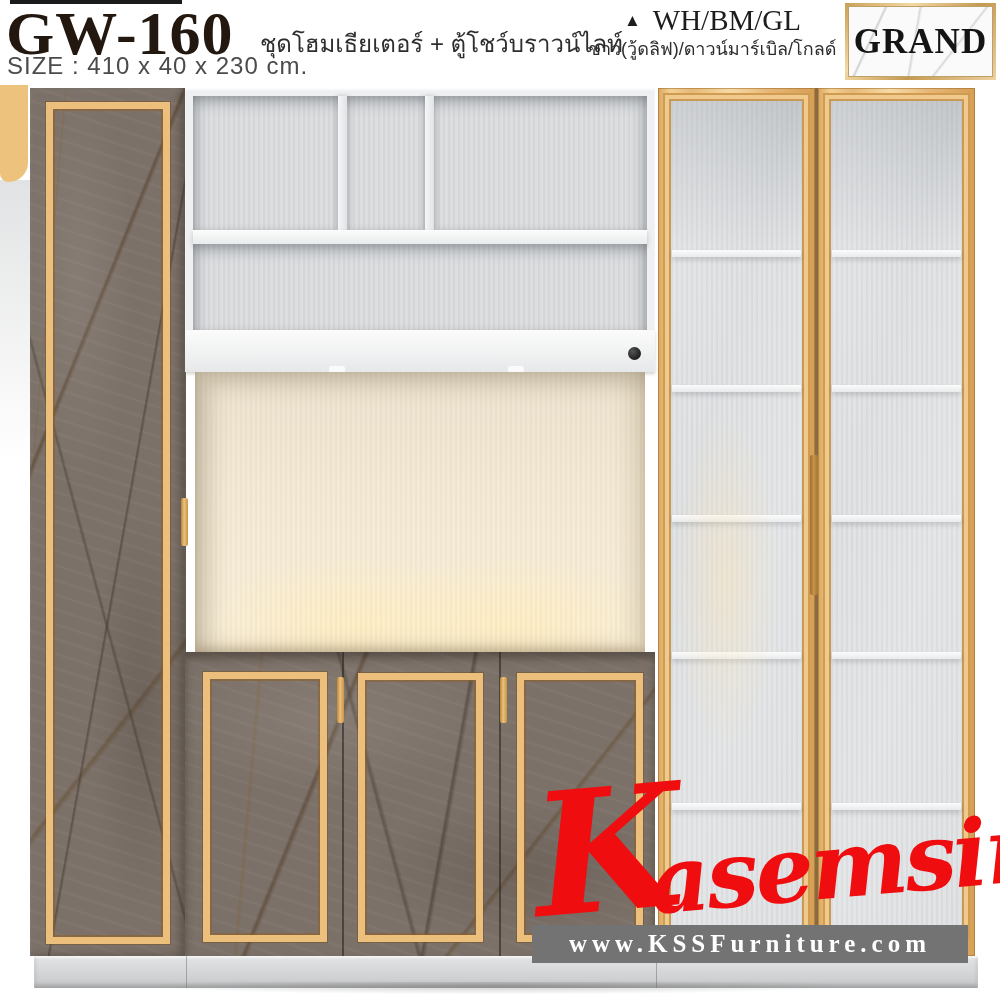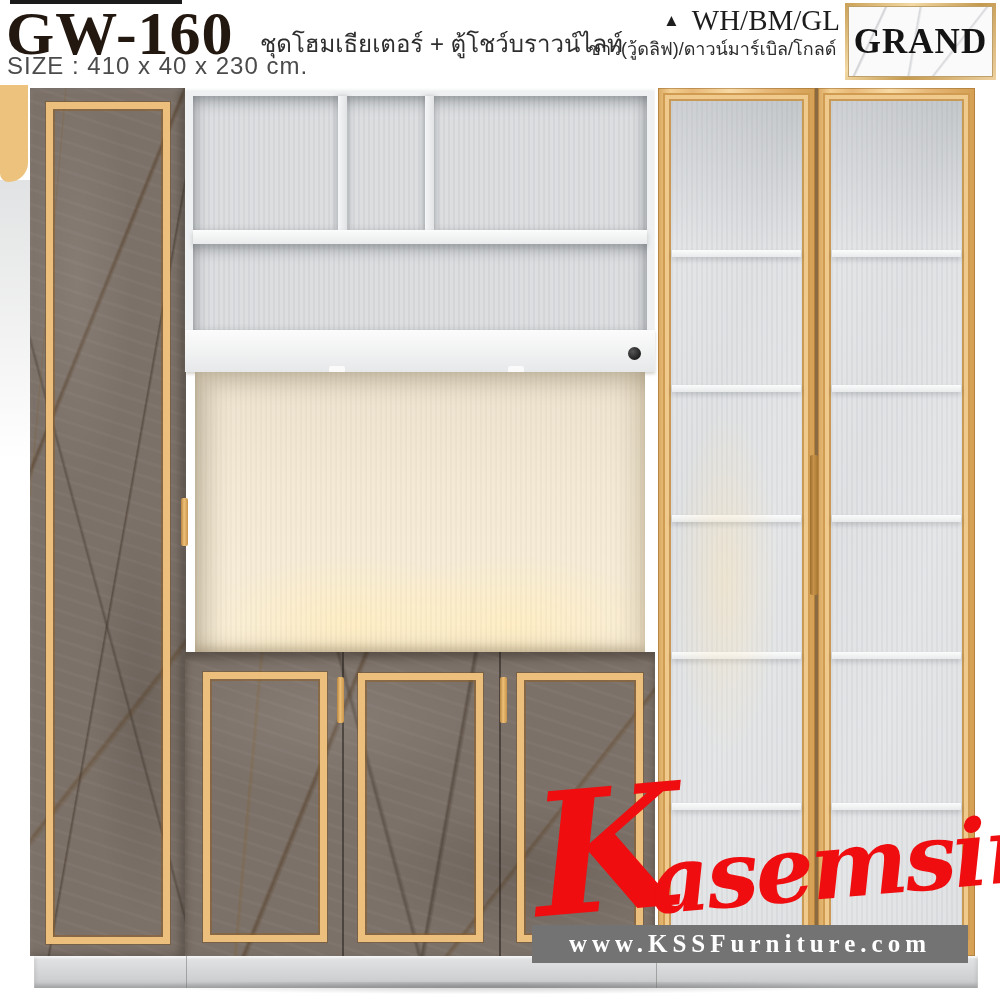--- a/index.html
+++ b/index.html
@@ -6,21 +6,21 @@
   .stage{position:relative;width:1000px;height:1000px;overflow:hidden;background:#ffffff;
          font-family:"Liberation Sans",sans-serif;}
   .abs{position:absolute;}
 
   
   .crop-strip{left:10px;top:0;width:172px;height:4px;background:#1b1b1b;}
   .model{left:6px;top:2px;font-family:"Liberation Serif",serif;font-weight:700;
          font-size:62px;line-height:1;color:#231810;letter-spacing:1px;}
   .subtitle-th{left:260px;top:24px;font-size:24px;color:#2e2e2e;}
   .size-line{left:7px;top:52px;font-size:24px;letter-spacing:1px;color:#4b4b4b;}
-  .finish-1{left:585px;top:4px;width:255px;text-align:right;color:#1d1d1d;
+  .finish-1{left:585px;top:4px;width:255px;text-align:center;color:#1d1d1d;
             font-family:"Liberation Serif",serif;font-size:29px;}
   .finish-1 .tri{font-size:17px;vertical-align:4px;margin-right:12px;}
   .finish-2{left:565px;top:34px;width:295px;text-align:center;font-size:18px;color:#2c2c2c;}
   .finish-3{left:585px;top:60px;width:255px;text-align:center;font-size:16px;
             letter-spacing:1px;color:#3f3f3f;}
   .grand{left:845px;top:3px;width:151px;height:77px;padding:3px;box-sizing:border-box;
          background:linear-gradient(135deg,#caa055,#f3d9a5 30%,#c59a50 60%,#eed1a0);}
   .grand-inner{width:100%;height:100%;box-sizing:border-box;border:1px solid #bda06a;
          background-color:#fbfafa;
          background-image:linear-gradient(115deg,transparent 20%,rgba(168,172,178,.55) 21%,transparent 22.4%),

